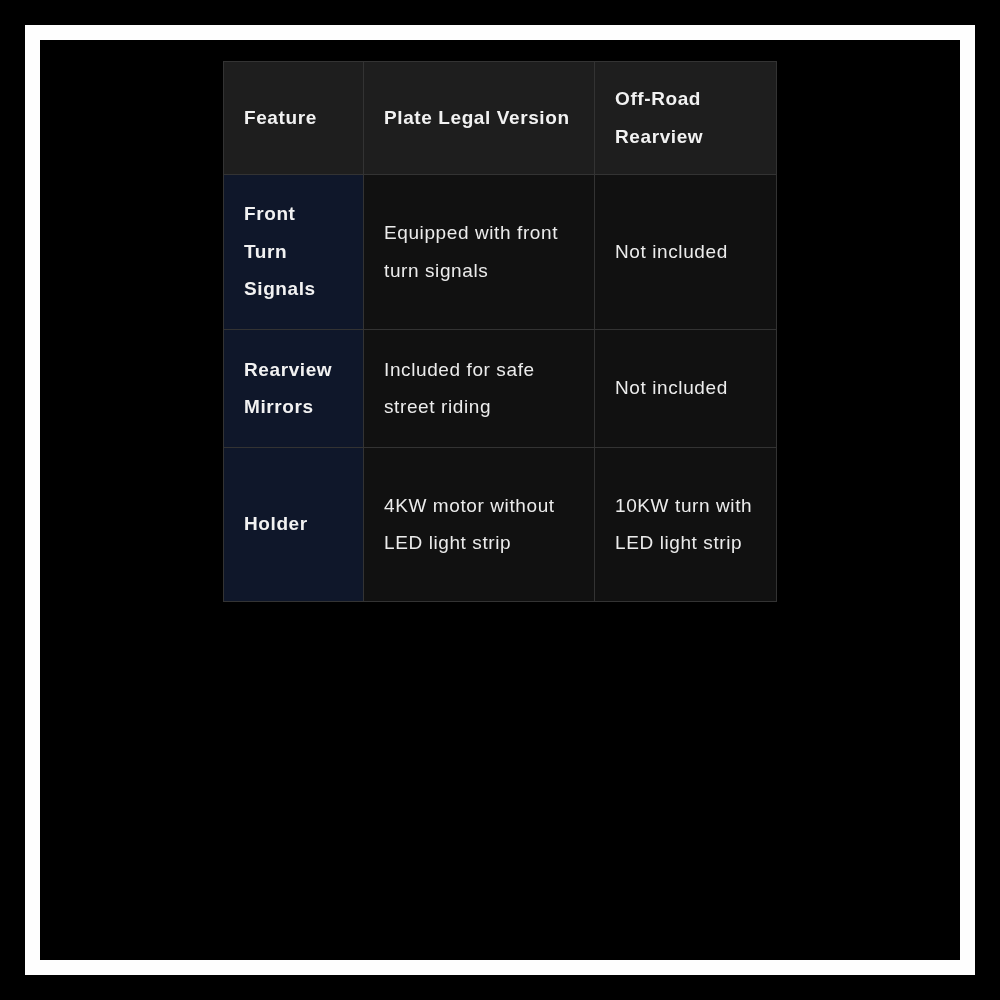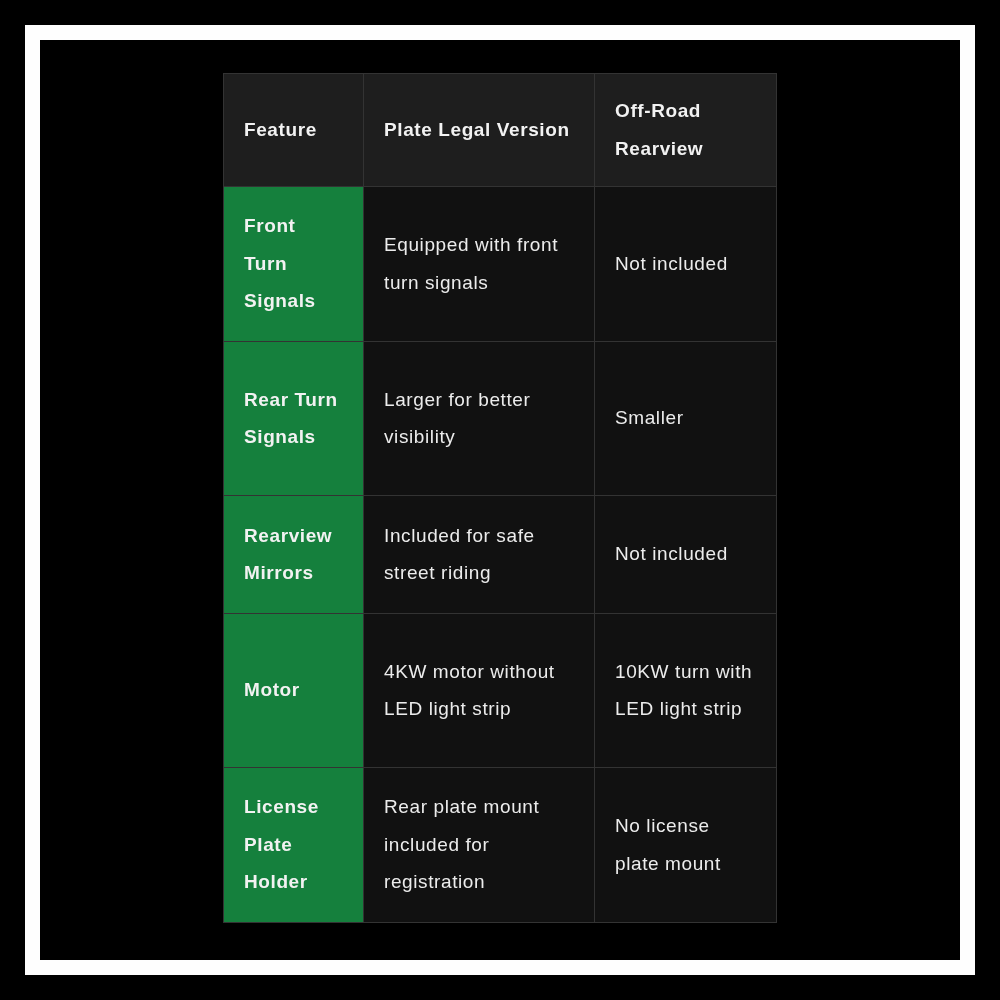--- a/index.html
+++ b/index.html
@@ -1,26 +1,26 @@
 <!DOCTYPE html>
 <html><head>
 <meta charset="utf-8">
 <style>
   html, body { margin:0; padding:0; }
   body { width:1000px; height:1000px; background:#000; position:relative; overflow:hidden;
          font-family:"Liberation Sans", sans-serif; }
   .frame { position:absolute; left:25px; top:25px; width:920px; height:920px;
            border:15px solid #fefefe; background:#000; }
-  table { position:absolute; left:223px; top:73px; width:553px; border-collapse:collapse;
+  table { position:absolute; left:223px; top:61px; width:553px; border-collapse:collapse;
           table-layout:fixed; }
   td, th { border:1.5px solid #333; color:#f2f2f2; font-size:19px; line-height:37.5px;
            letter-spacing:0.6px; text-align:left; vertical-align:middle;
            padding:18px 20px 19px 20px; }
   th { background:#1e1e1e; font-weight:bold; }
-  td.feat { background:#15803d; font-weight:bold; }
+  td.feat { background:#0f172a; font-weight:bold; }
   td.val { background:#111; font-weight:normal; color:#ececec; }
   col.c1 { width:140px; } col.c2 { width:231px; } col.c3 { width:182px; }
 </style>
 </head>
 <body>
 
 <div class="frame"></div>
 
 <table>
   <colgroup>
@@ -34,34 +34,24 @@
       <th>Plate Legal Version</th>
       <th>Off-Road Rearview</th>
     </tr>
   </thead>
   <tbody>
     <tr style="height:155px">
       <td class="feat" style="width:60px">Front Turn Signals</td>
       <td class="val">Equipped with front turn signals</td>
       <td class="val">Not included</td>
     </tr>
-    <tr style="height:154px">
-      <td class="feat">Rear Turn Signals</td>
-      <td class="val">Larger for better visibility</td>
-      <td class="val">Smaller</td>
-    </tr>
     <tr style="height:118px">
       <td class="feat">Rearview Mirrors</td>
       <td class="val">Included for safe street riding</td>
       <td class="val">Not included</td>
     </tr>
     <tr style="height:154px">
-      <td class="feat">Motor</td>
+      <td class="feat">Holder</td>
       <td class="val">4KW motor without LED light strip</td>
       <td class="val">10KW turn with LED light strip</td>
-    </tr>
-    <tr style="height:155px">
-      <td class="feat">License Plate Holder</td>
-      <td class="val">Rear plate mount included for registration</td>
-      <td class="val">No license plate mount</td>
     </tr>
   </tbody>
 </table>
 
 </body></html>

